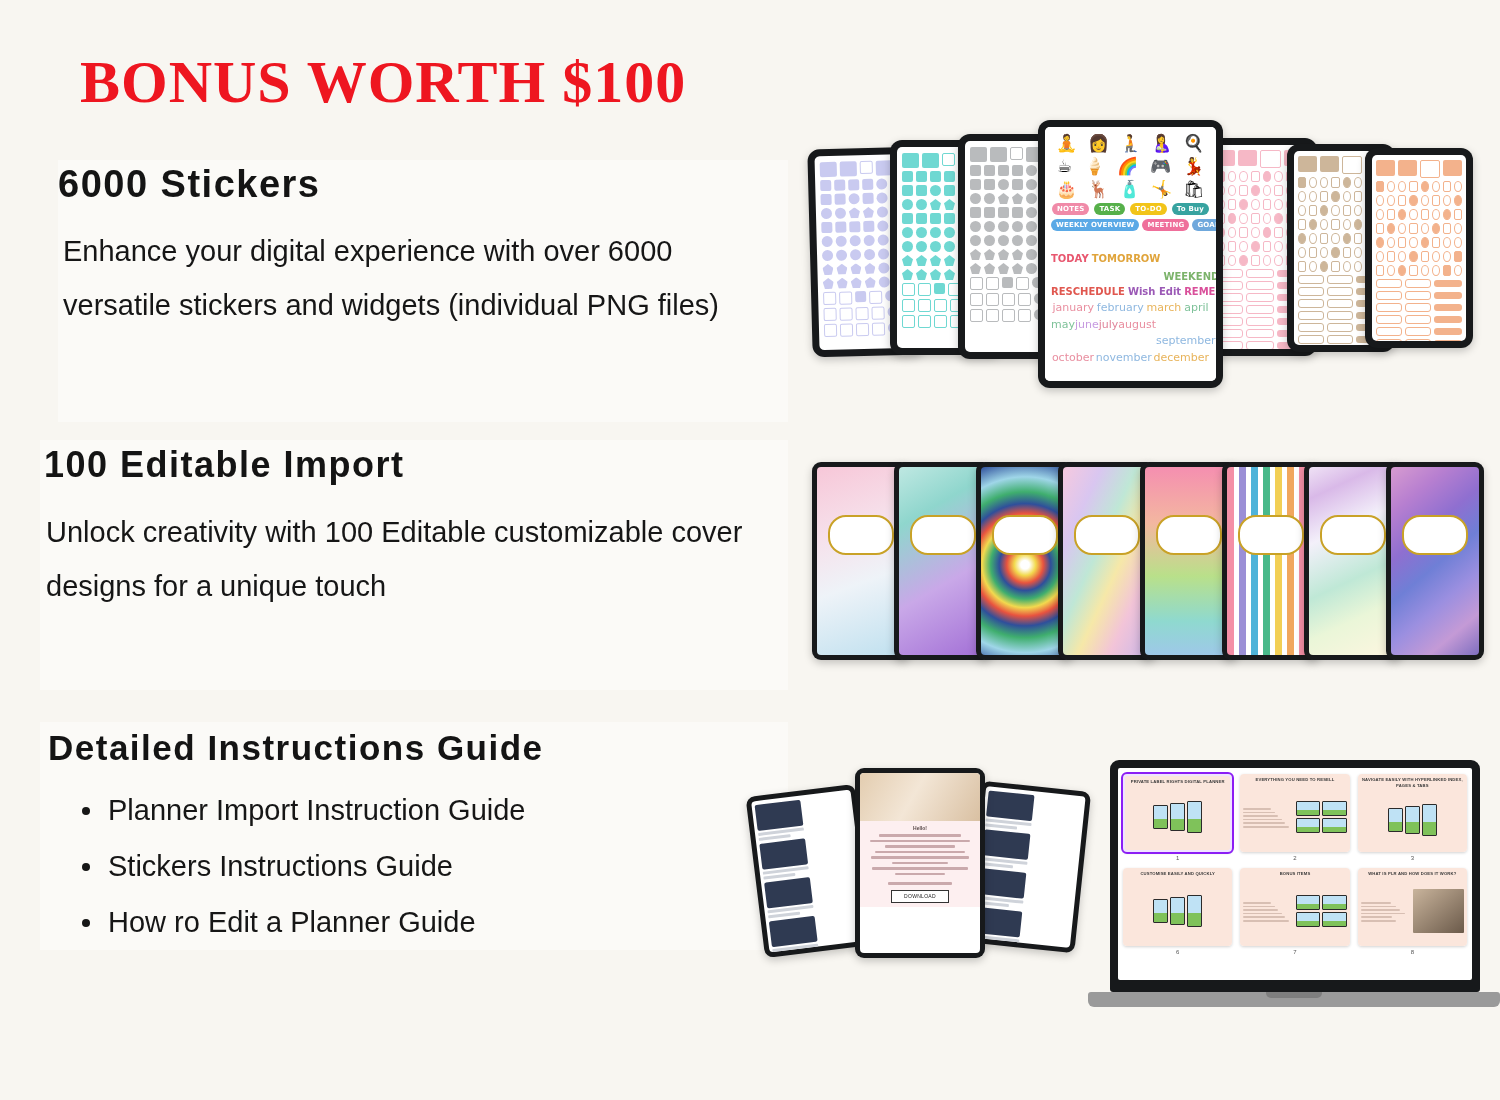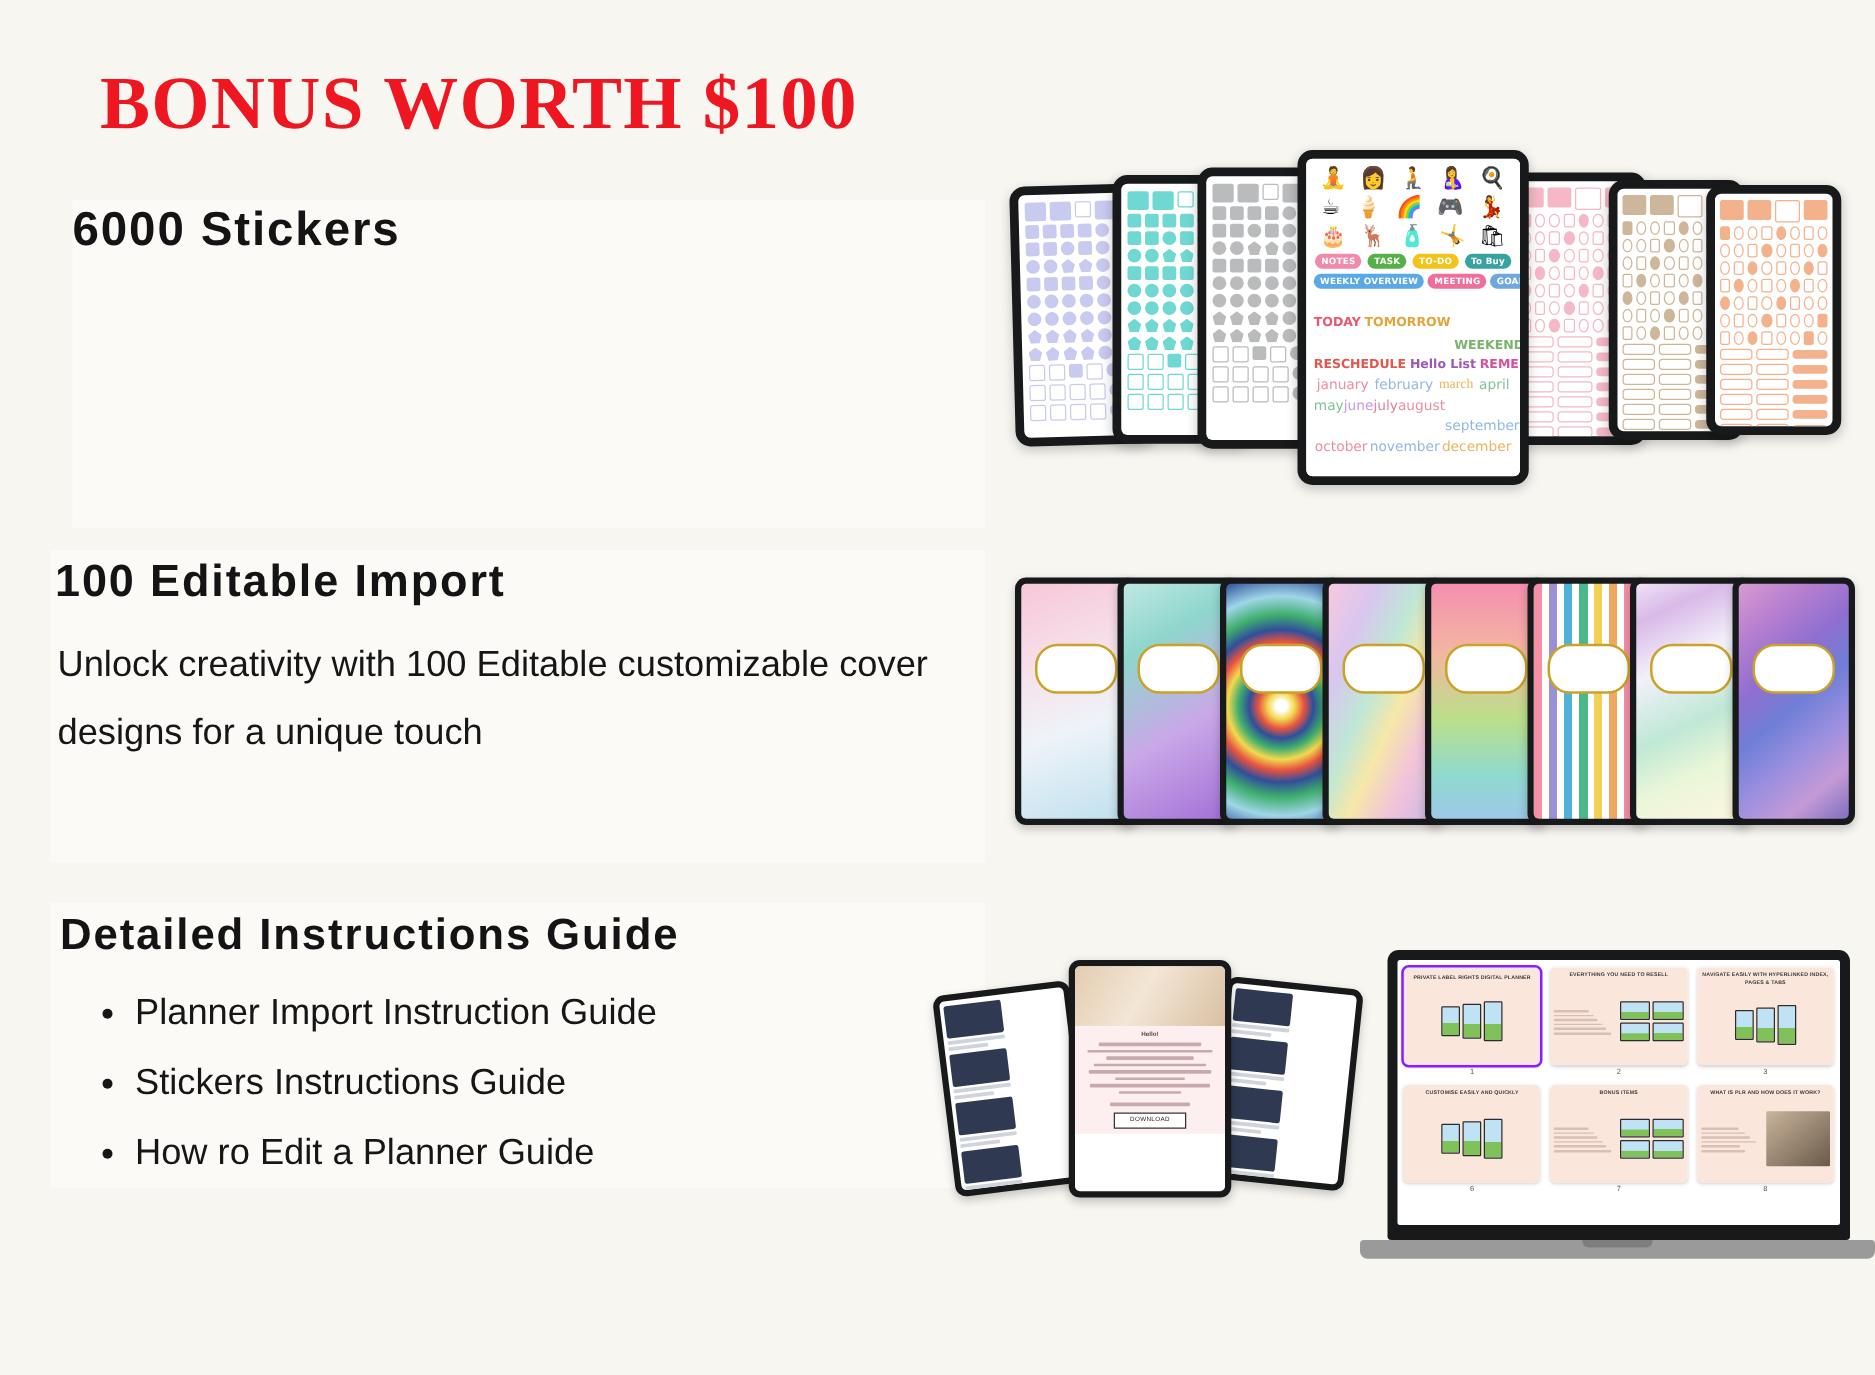--- a/index.html
+++ b/index.html
@@ -160,20 +160,21 @@
 
 <div class="stage">
 
   <div class="panel panel-a"></div>
   <div class="panel panel-b"></div>
   <div class="panel panel-c"></div>
 
   <div class="headline">BONUS WORTH $100</div>
 
   <div class="sec-title t1">6000 Stickers</div>
+  <div class="sec-body b1">Enhance your digital experience with over 6000 versatile stickers and widgets (individual PNG files)</div>
 
   <div class="sec-title t2">100 Editable Import</div>
   <div class="sec-body b2">Unlock creativity with 100 Editable customizable cover designs for a unique touch</div>
 
   <div class="sec-title t3">Detailed Instructions Guide</div>
   <ul class="bullets">
     <li>Planner Import Instruction Guide</li>
     <li>Stickers Instructions Guide</li>
     <li>How ro Edit a Planner Guide</li>
   </ul>
@@ -859,27 +860,27 @@
               <span class="lbl" style="background: rgb(239, 111, 155);">MEETING</span>
               <span class="lbl" style="background: rgb(111, 168, 220);">GOALS</span>
             </div>
             <div class="lblrow">
               <span class="word" style="color: rgb(232, 87, 111);">TODAY</span>
               <span class="word" style="color: rgb(224, 164, 59);">TOMORROW</span>
               <span class="word" style="color: rgb(123, 179, 106); margin-top: 36px;">WEEKEND</span>
             </div>
             <div class="lblrow">
               <span class="word" style="color: rgb(224, 87, 79);">RESCHEDULE</span>
-              <span class="word" style="color: rgb(155, 89, 182);">Hello List</span>
+              <span class="word" style="color: rgb(155, 89, 182);">Wish Edit</span>
               <span class="word" style="color: rgb(217, 79, 154);">REMEMBER!</span>
             </div>
             <div class="monthrow">
               <span class="mo" style="color: rgb(233, 143, 160);">january</span>
               <span class="mo" style="color: rgb(143, 184, 224);">february</span>
-              <span class="mo" style="color: rgb(232, 180, 92); font-family: Liberation Serif, serif;">march</span>
+              <span class="mo" style="color: rgb(232, 180, 92);">march</span>
               <span class="mo" style="color: rgb(127, 194, 154);">april</span>
             </div>
             <div class="monthrow">
               <span class="mo" style="color: rgb(127, 194, 154);">may</span>
               <span class="mo" style="color: rgb(199, 154, 224);">june</span>
               <span class="mo" style="color: rgb(224, 132, 154);">july</span>
               <span class="mo" style="color: rgb(233, 143, 160);">august</span>
               <span class="mo" style="color: rgb(143, 184, 224); margin-top: 16px;">september</span>
             </div>
             <div class="monthrow">

